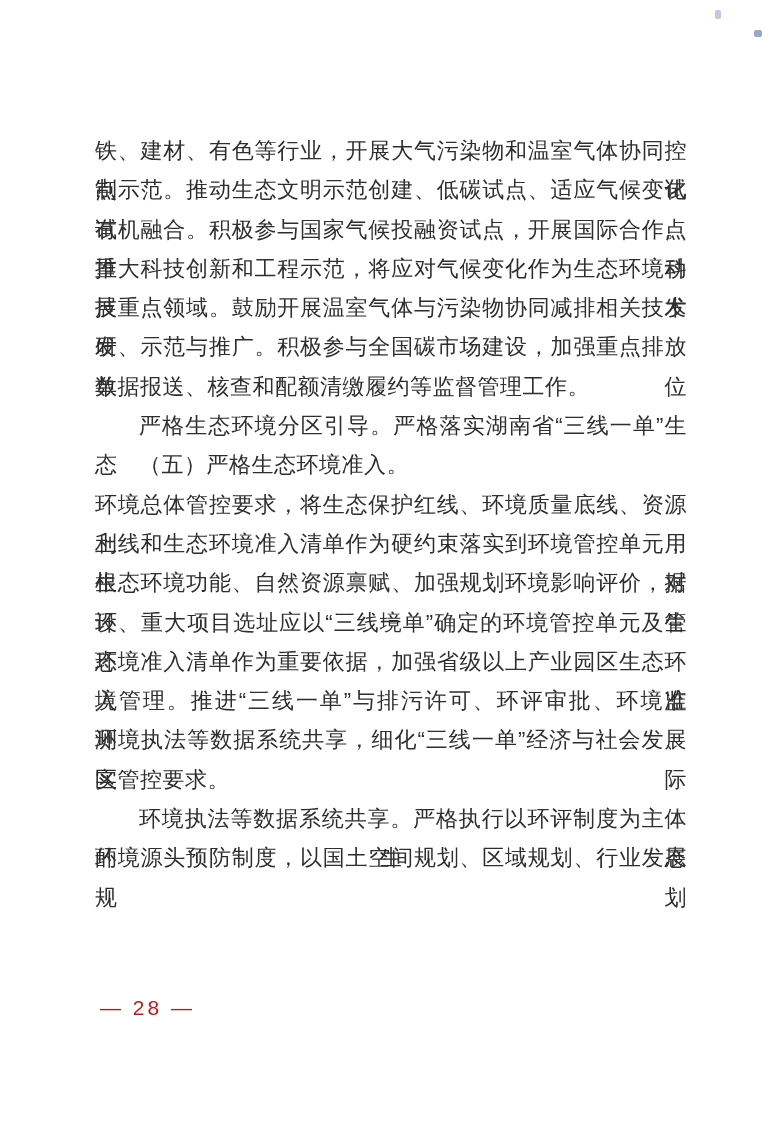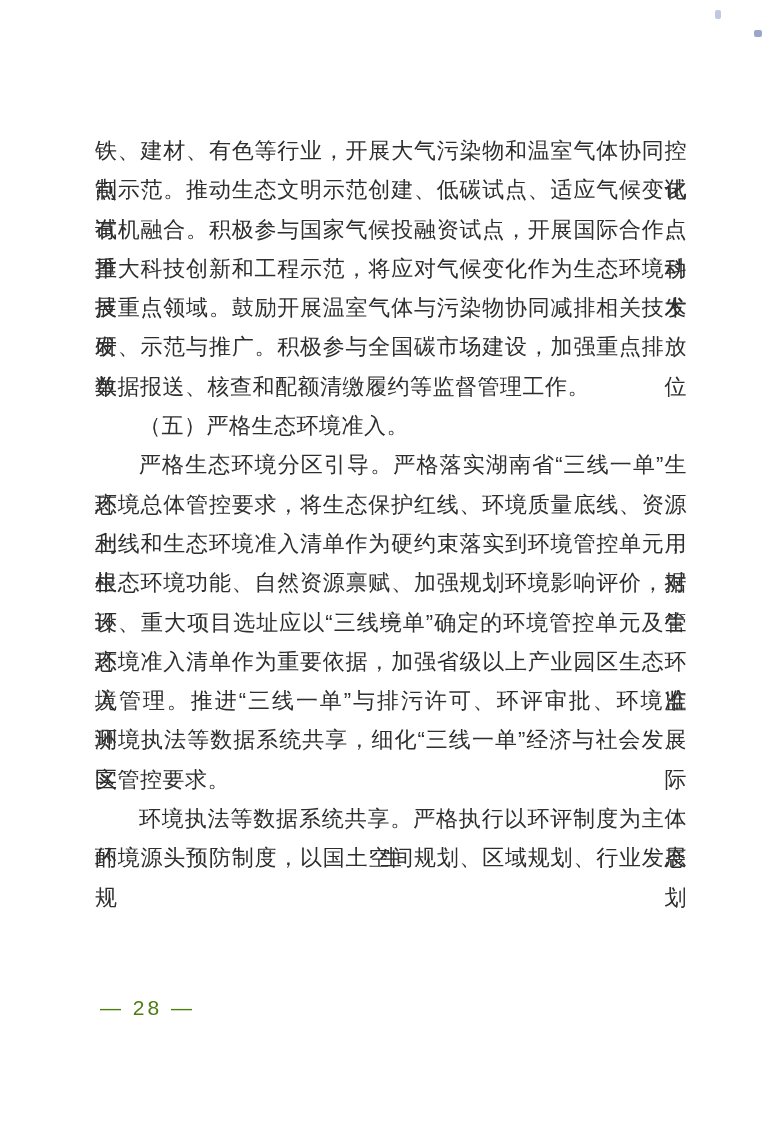--- a/index.html
+++ b/index.html
@@ -37,21 +37,21 @@
     text-align-last: justify;
   }
   .indent {
     text-indent: 44px;
   }
   .page-number {
     position: absolute;
     left: 100px;
     top: 996px;
     font-size: 21px;
-    color: #4d7c0f;
+    color: #b91c1c;
     letter-spacing: 3px;
   }
   .speck {
     position: absolute;
     border-radius: 2px;
   }
   .speck.s1 {
     left: 715px; top: 10px;
     width: 6px; height: 9px;
     opacity: 0.55;
@@ -73,23 +73,23 @@
   <main class="body-text">
 
     <p class="line stretch">铁、建材、有色等行业，开展大气污染物和温室气体协同控制试</p>
     <p class="line stretch">点示范。推动生态文明示范创建、低碳试点、适应气候变化试点</p>
     <p class="line stretch">有机融合。积极参与国家气候投融资试点，开展国际合作。推动</p>
     <p class="line stretch">重大科技创新和工程示范，将应对气候变化作为生态环境科技发</p>
     <p class="line stretch">展重点领域。鼓励开展温室气体与污染物协同减排相关技术研</p>
     <p class="line stretch">发、示范与推广。积极参与全国碳市场建设，加强重点排放单位</p>
     <p class="line">数据报送、核查和配额清缴履约等监督管理工作。</p>
 
+    <p class="line indent stretch">严格生态环境分区引导。严格落实湖南省“三线一单”生态</p>
+
     <p class="line indent">（五）严格生态环境准入。</p>
-
-    <p class="line indent stretch">严格生态环境分区引导。严格落实湖南省“三线一单”生态</p>
     <p class="line stretch">环境总体管控要求，将生态保护红线、环境质量底线、资源利用</p>
     <p class="line stretch">上线和生态环境准入清单作为硬约束落实到环境管控单元，根据</p>
     <p class="line stretch">生态环境功能、自然资源禀赋、加强规划环境影响评价，对环境管</p>
     <p class="line stretch">设、重大项目选址应以“三线一单”确定的环境管控单元及生态</p>
     <p class="line stretch">环境准入清单作为重要依据，加强省级以上产业园区生态环境准</p>
     <p class="line stretch">入管理。推进“三线一单”与排污许可、环评审批、环境监测、</p>
     <p class="line stretch">环境执法等数据系统共享，细化“三线一单”经济与社会发展实际</p>
     <p class="line">区管控要求。</p>
 
     <p class="line indent stretch">环境执法等数据系统共享。严格执行以环评制度为主体的生态</p>

